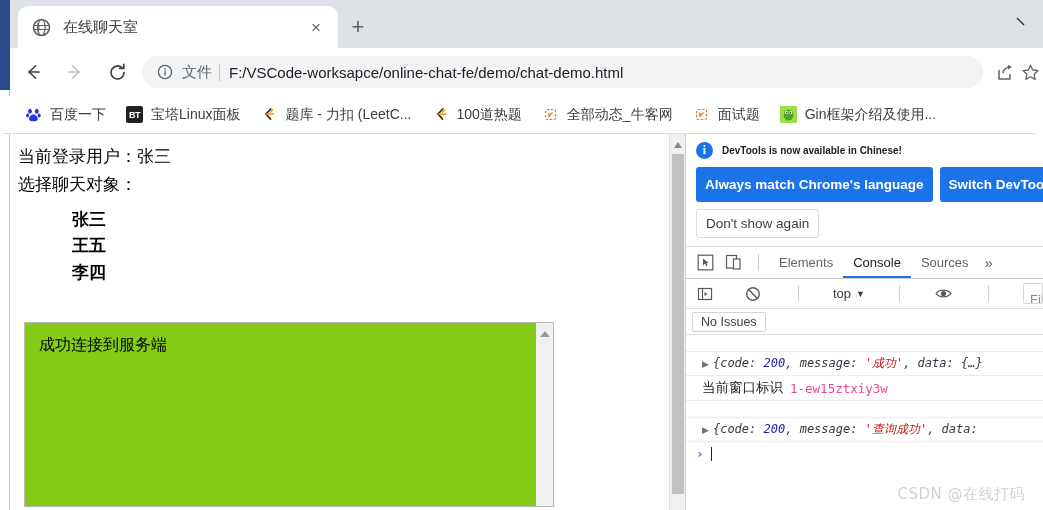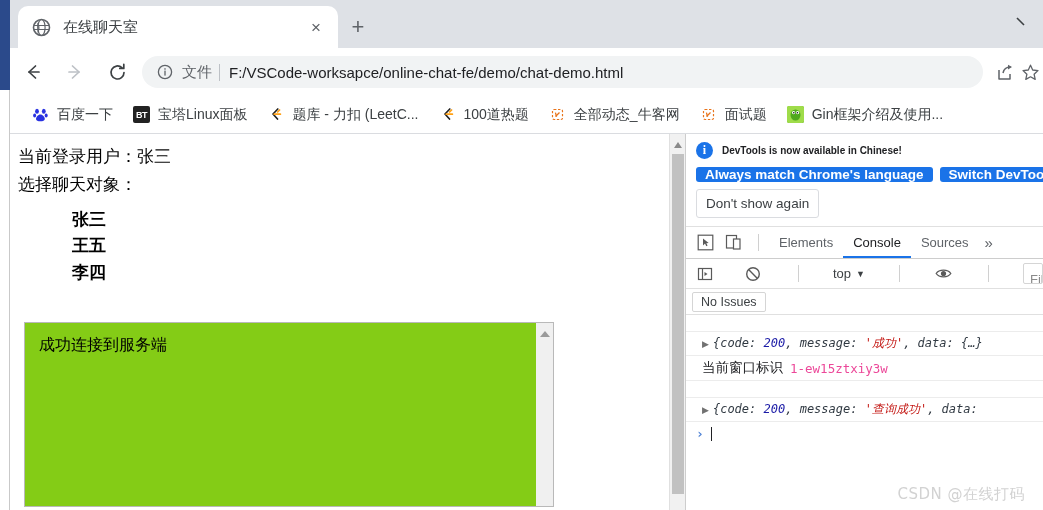--- a/index.html
+++ b/index.html
@@ -142,21 +142,21 @@
   }
   .omni-icon {
     flex: 0 0 26px;
     width: 26px; height: 26px;
     display: flex; align-items: center; justify-content: center;
     color: #5f6368;
   }
 
   
   #bookmarks {
-    position: absolute; left: 10px; top: 96px;
+    position: absolute; left: 3px; top: 96px;
     width: 1033px; height: 38px;
     background: #ffffff;
     border-bottom: 1px solid #dadce0;
     display: flex;
     align-items: center;
     padding-left: 14px;
     overflow: hidden;
   }
   .bm {
     display: flex;
@@ -320,21 +320,21 @@
     margin-bottom: 7px;
     white-space: nowrap;
   }
   .dt-btn-primary {
     background: #1a73e8;
     color: #ffffff;
     font-size: 13.5px;
     font-weight: bold;
     border: none;
     border-radius: 3px;
-    padding: 0 9px;
+    padding: 10px 9px;
     margin-right: 7px;
     white-space: nowrap;
     flex: 0 0 auto;
   }
   .dt-btn-secondary {
     background: #ffffff;
     color: #3c4043;
     font-size: 13.5px;
     border: 1px solid #dadce0;
     border-radius: 3px;

